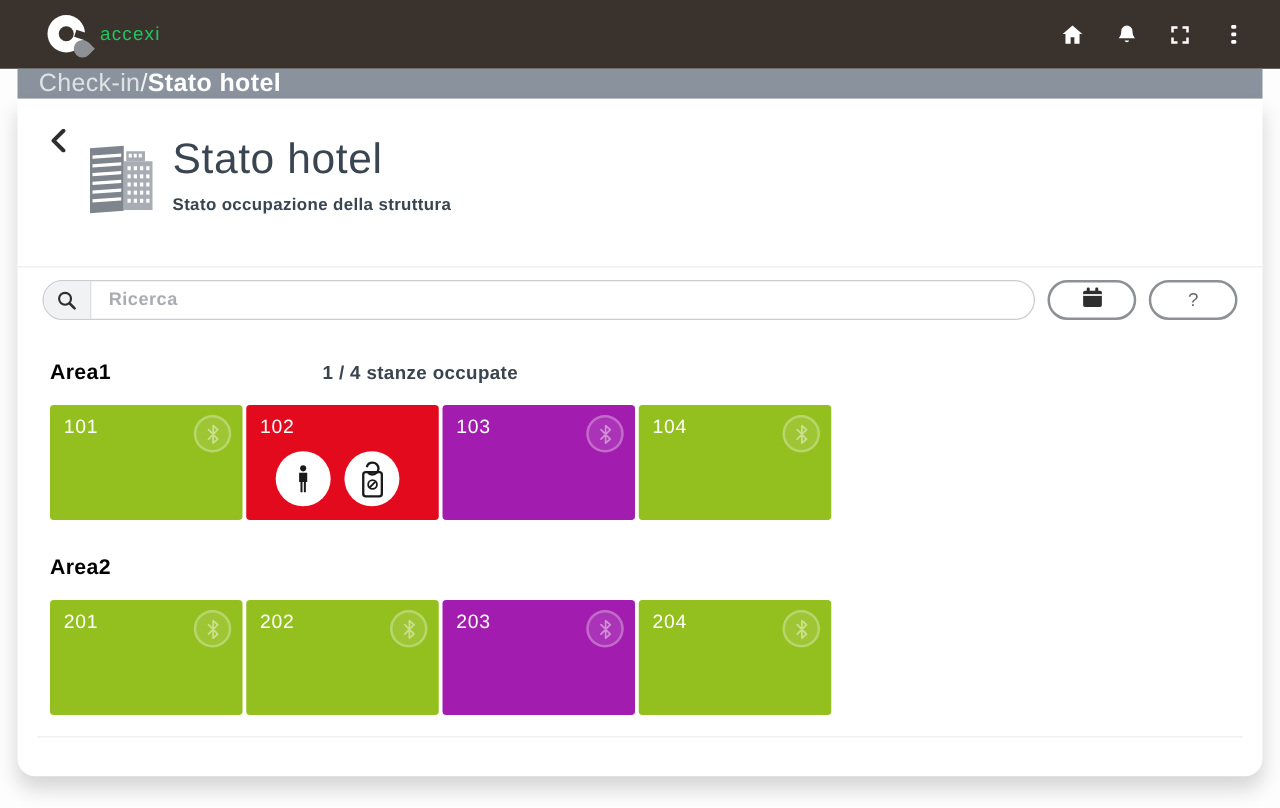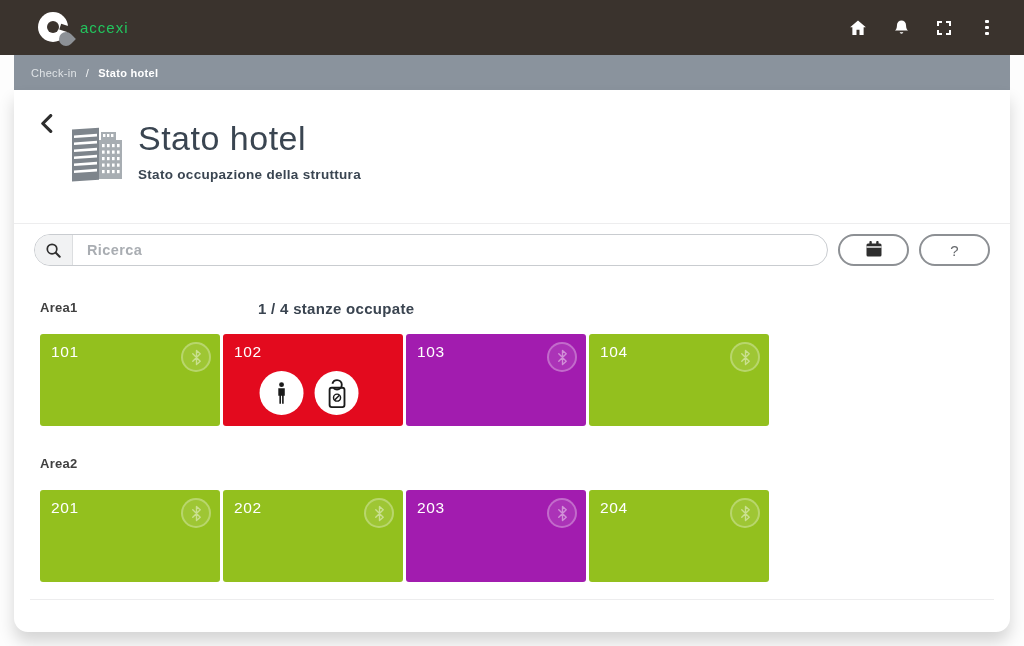--- a/index.html
+++ b/index.html
@@ -24,23 +24,23 @@
   .logo-drop { position:absolute; right:-3px; bottom:-2px; width:14px; height:14px; background:#8d9196; border-radius:50% 50% 0 50%; transform:rotate(-45deg); }
   .brand-name { color:#22c55e; font-size:15px; letter-spacing:1px; }
 
   .nav-icons { margin-left:auto; display:flex; align-items:center; gap:21px; }
   .nav-icon { width:22px; height:22px; display:flex; align-items:center; justify-content:center; cursor:pointer; }
   .kebab { display:flex; flex-direction:column; gap:2.6px; }
   .kebab span { width:3.6px; height:3.6px; background:#fff; border-radius:1px; }
 
   
   .breadcrumb {
-    margin:0 14px; height:35px; background:#8a939d;
-    display:flex; align-items:center; gap:9px;
-    padding:0 17px; font-size:11px; letter-spacing:0.3px;
+    margin:0 14px; height:24px; background:#8a939d;
+    display:flex; align-items:center; 
+    padding:0 17px; font-size:20px; letter-spacing:0.3px;
   }
   .crumb-parent { color:#dfe3e6; cursor:pointer; }
   .crumb-sep { color:#f2f4f5; }
   .crumb-current { color:#ffffff; font-weight:bold; }
 
   
   .card {
     margin:0 14px; height:542px; background:#ffffff;
     border-radius:0 0 14px 14px;
     box-shadow:0 10px 16px rgba(0,0,0,0.16);
@@ -79,26 +79,26 @@
     border:2px solid #8d9094; border-radius:16px; background:#fff;
     display:flex; align-items:center; justify-content:center;
     color:#66696d; font-size:15px; cursor:pointer;
     font-family:"Liberation Sans", sans-serif;
   }
 
   
   .areas { padding:0 26px; }
   .area-header { position:relative; height:20px; margin:22px 0 16px; }
   .area-header.second { margin-top:28px; }
-  .area-name { color:#404040; font-weight:bold; font-size:13px; letter-spacing:0.3px;margin-top:8px; }
+  .area-name { color:#000000; font-weight:bold; font-size:17px; letter-spacing:0.3px;margin-top:8px; }
   .area-count { position:absolute; left:218px; top:2px; color:#3a4450; font-weight:bold; font-size:15px; letter-spacing:0.3px; }
 
   .tiles { display:flex; gap:3px; }
   .tile {
-    width:180px; height:92px; position:relative;
+    width:154px; height:92px; position:relative;
     border-radius:3px; color:#fff; cursor:pointer;
   }
   .room-number { position:absolute; top:9px; left:11px; font-size:15.5px; letter-spacing:0.6px; }
   .bt-badge {
     position:absolute; top:8px; right:9px; width:30px; height:30px;
     border:2px solid rgba(255,255,255,0.28); border-radius:50%;
     background:rgba(255,255,255,0.10);
     display:flex; align-items:center; justify-content:center;
   }
   .status-icons {

